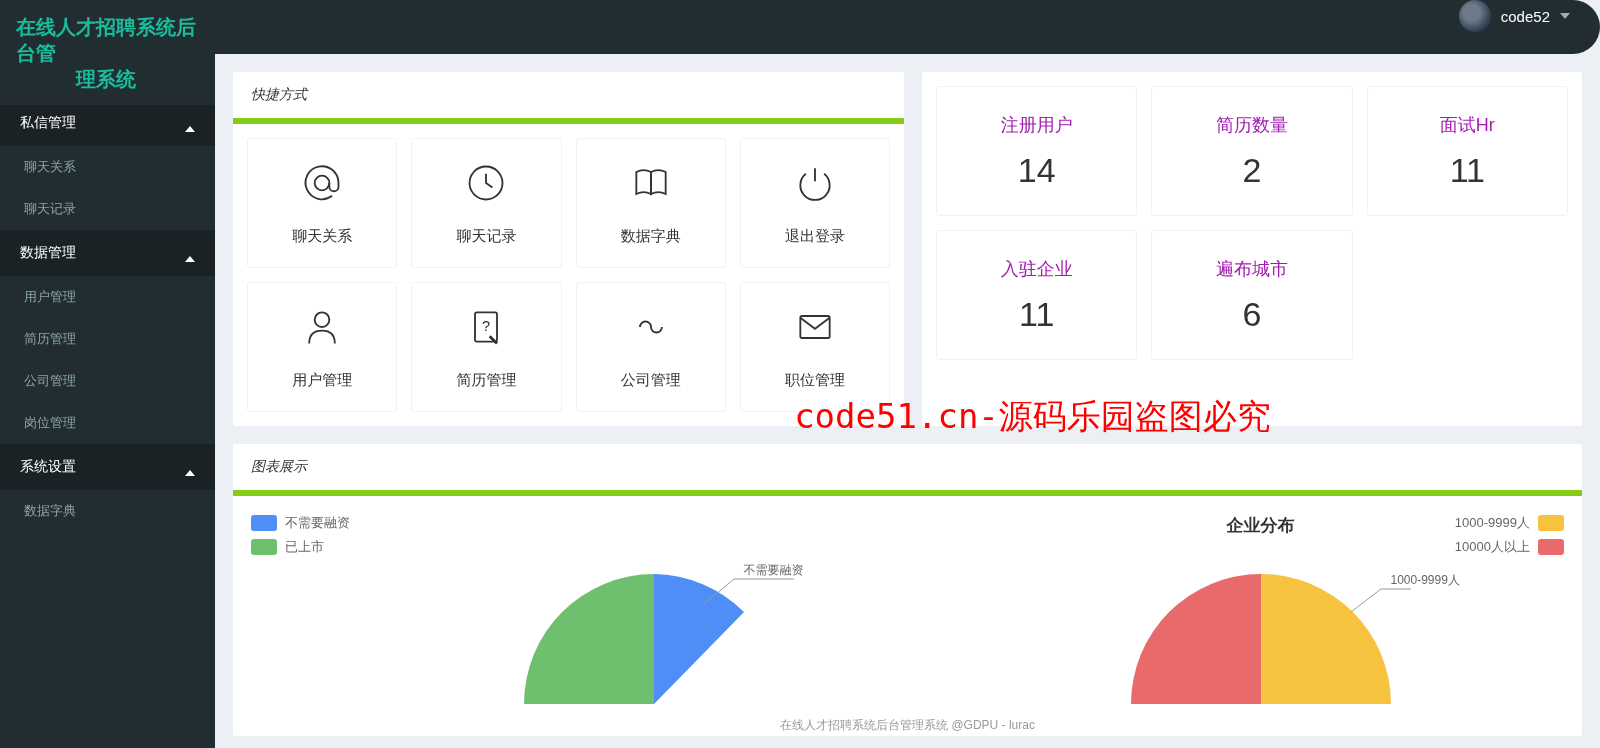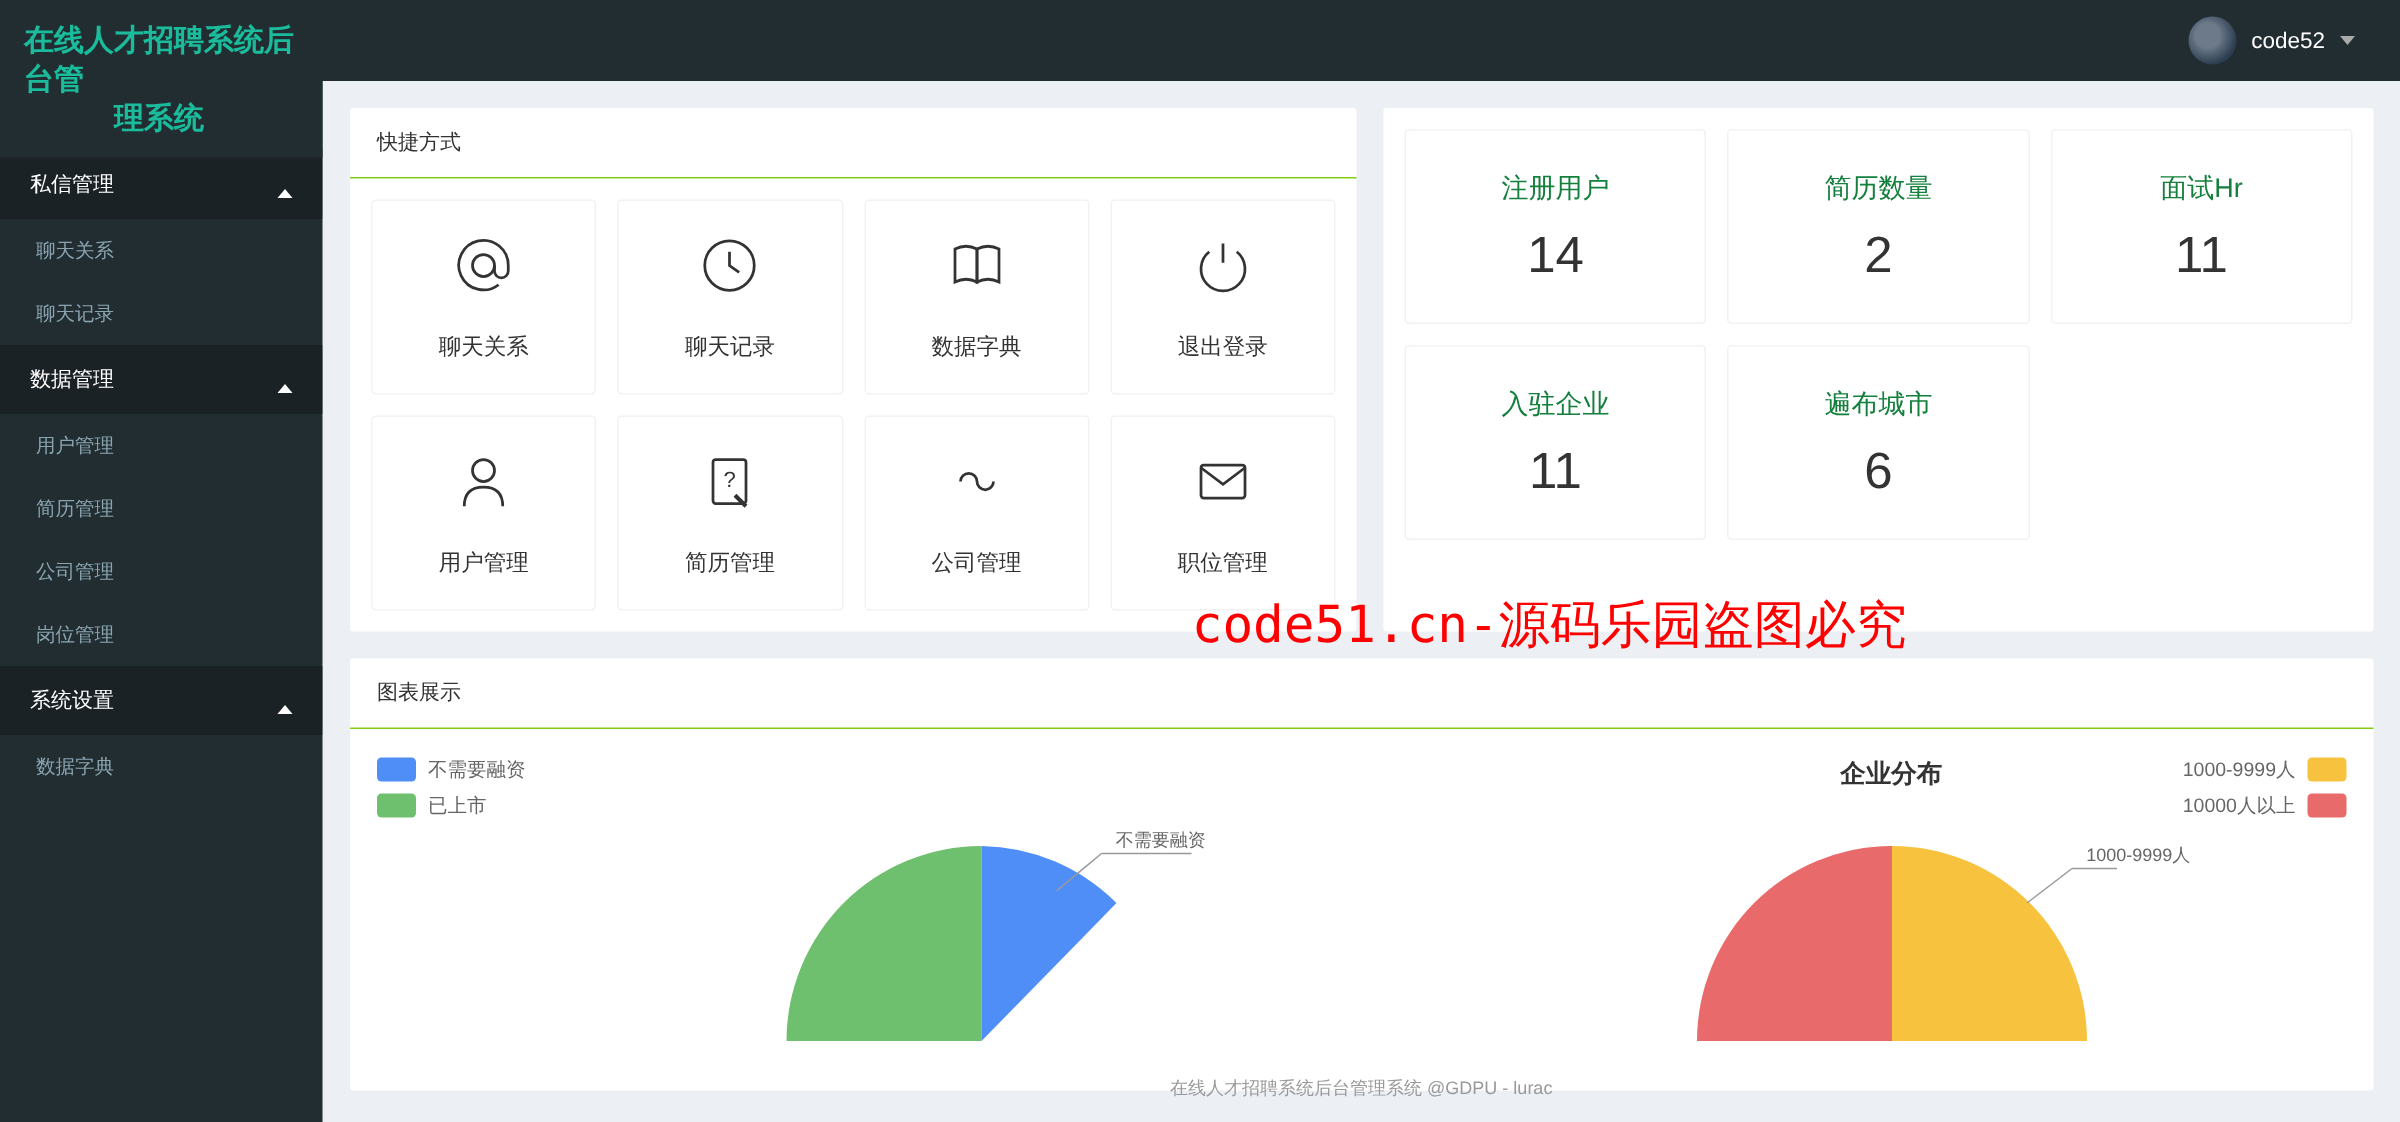--- a/index.html
+++ b/index.html
@@ -1,44 +1,44 @@
 <!DOCTYPE html>
 <html><head>
 <meta charset="utf-8">
 <style>
 * { margin: 0; padding: 0; box-sizing: border-box; }
 body { font-family: "Microsoft YaHei", Arial, sans-serif; background: #ecf0f5; color: #333; width: 1600px; height: 748px; overflow: hidden; position: relative; }
-.topbar { height: 54px; background: #222d32; display: flex; align-items: center; justify-content: flex-end; padding-right: 30px; position: relative; }
+.topbar { height: 54px; background: #222d32; display: flex; align-items: flex-start; justify-content: flex-end; padding-right: 30px; position: relative; border-radius: 27px; }
 .brand { position: absolute; left: 0; top: 0; width: 215px; height: 105px; display: flex; align-items: center; padding-left: 16px; background: #222d32; z-index: 10; }
 .brand-text { color: #1abc9c; font-size: 20px; font-weight: bold; line-height: 1.3; }
 .brand-text .l2 { padding-left: 60px; display: block; }
 .user-area { display: flex; align-items: center; gap: 10px; cursor: pointer; }
 .avatar { width: 32px; height: 32px; border-radius: 50%; background: radial-gradient(circle at 40% 40%, #6c7a89 30%, #2c3e50 70%); }
 .username { color: #fff; font-size: 15px; }
 .caret { width: 0; height: 0; border-left: 5px solid transparent; border-right: 5px solid transparent; border-top: 6px solid #aaa; }
 .layout { display: flex; height: calc(100% - 54px); }
 .sidebar { width: 215px; background: #222d32; flex-shrink: 0; overflow-y: auto; }
 .nav-item { padding: 14px 20px; color: #b8c7ce; font-size: 14px; cursor: pointer; display: flex; justify-content: space-between; align-items: flex-end; }
 .nav-item.home { background: #1abc9c; color: #fff; border-left: 4px solid #fff; padding-left: 16px; }
 .nav-item.section { background: #1a2226; color: #fff; }
 .nav-sub { padding: 12px 20px 12px 24px; color: #8aa4af; font-size: 13px; cursor: pointer; }
 .arrow-up { width: 0; height: 0; border-left: 5px solid transparent; border-right: 5px solid transparent; border-bottom: 6px solid #fff; }
 .main { flex: 1; padding: 18px; overflow-y: auto; position: relative; }
 .row { display: flex; gap: 18px; }
 .panel { background: #fff; border-radius: 2px; margin-bottom: 18px; }
-.panel-title { padding: 14px 18px; font-size: 14px; color: #333; border-bottom: 1px solid #84cc16; }
+.panel-title { padding: 14px 18px; font-size: 14px; color: #333; border-bottom: 6px solid #84cc16; font-style: italic; }
 .shortcut-panel { flex: 1; }
 .shortcut-grid { display: grid; grid-template-columns: repeat(4, 1fr); gap: 14px; padding: 14px; }
 .shortcut { background: #fff; border: 1px solid #f2f2f2; border-radius: 3px; height: 130px; display: flex; flex-direction: column; align-items: center; justify-content: center; gap: 18px; cursor: pointer; }
 .shortcut svg { width: 44px; height: 44px; stroke: #333; fill: none; stroke-width: 2; }
 .shortcut-label { font-size: 15px; color: #333; }
 .stats-panel { width: 660px; }
 .stats-grid { display: grid; grid-template-columns: repeat(3, 1fr); gap: 14px; padding: 14px; }
 .stat-card { background: #fff; border: 1px solid #f2f2f2; border-radius: 3px; height: 130px; display: flex; flex-direction: column; align-items: center; justify-content: center; gap: 14px; }
-.stat-title { color: #15803d; font-size: 18px; }
+.stat-title { color: #a21caf; font-size: 18px; }
 .stat-value { font-size: 34px; color: #333; }
 .chart-panel { background: #fff; }
 .chart-body { padding: 18px; display: flex; position: relative; min-height: 200px; }
 .legend { display: flex; flex-direction: column; gap: 6px; }
 .legend-item { display: flex; align-items: center; gap: 8px; font-size: 13px; color: #666; }
 .legend-swatch { width: 26px; height: 16px; border-radius: 3px; }
 .legend-right { position: absolute; right: 18px; top: 18px; }
 .chart-area { flex: 1; position: relative; display: flex; justify-content: center; }
 .chart-title { position: absolute; top: 0; left: 50%; transform: translateX(-50%); font-size: 17px; font-weight: bold; color: #333; }
 .pie-wrap { position: relative; margin-top: 60px; }

